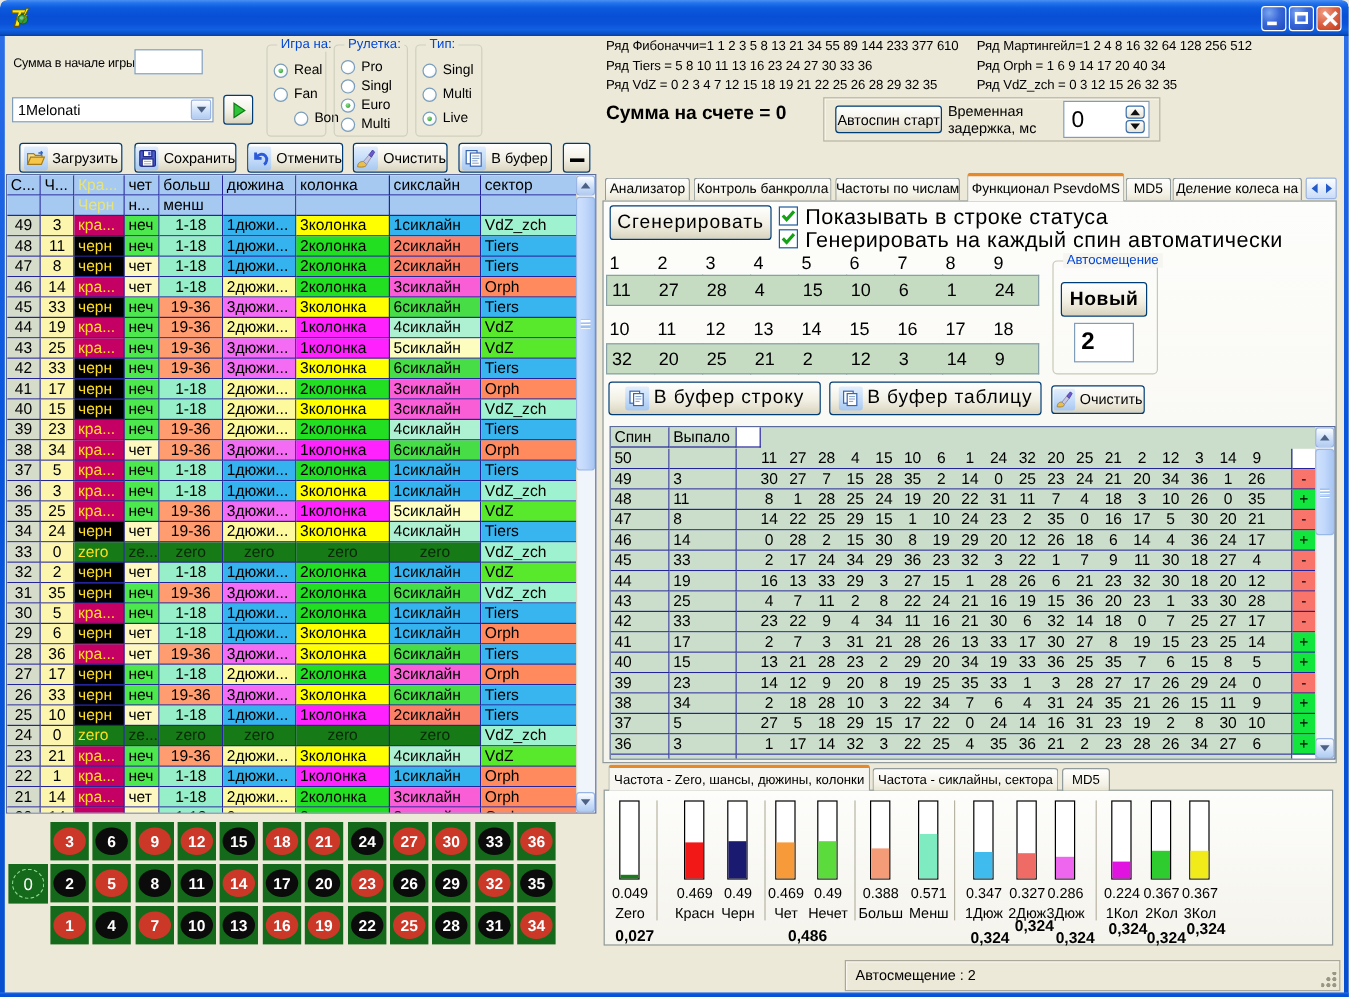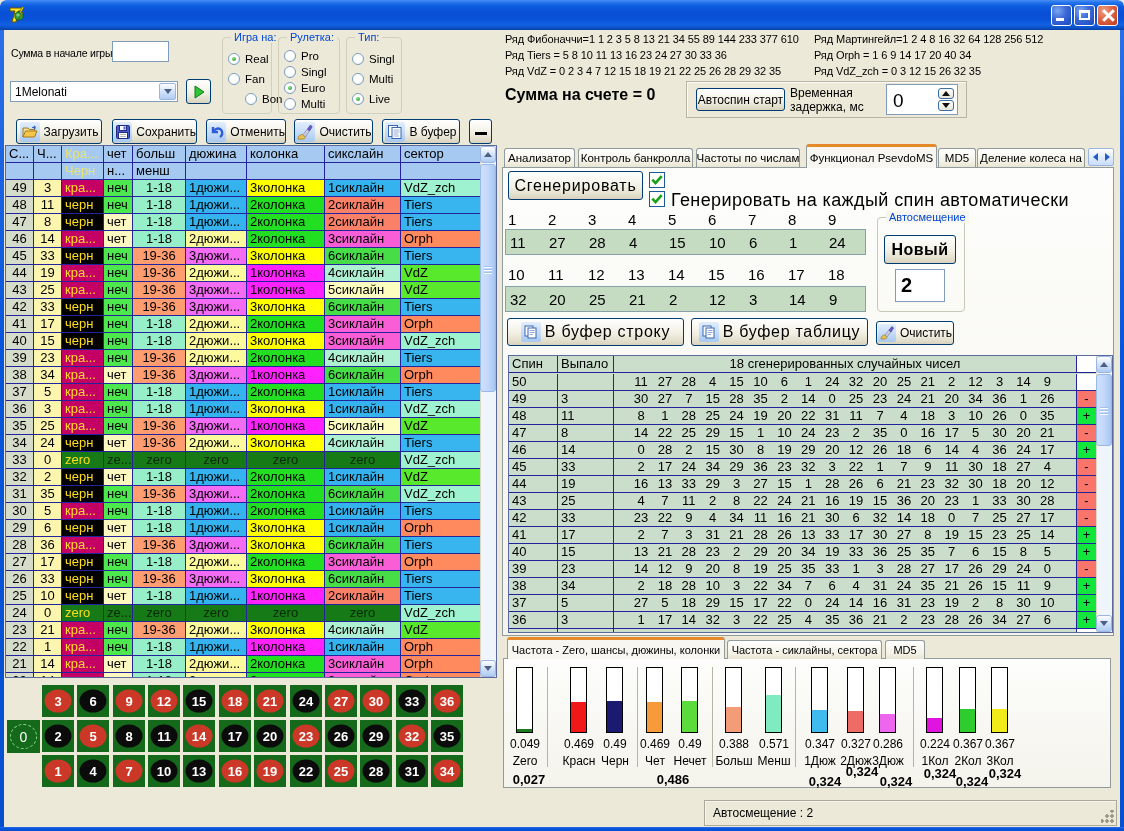--- a/index.html
+++ b/index.html
@@ -762,20 +762,21 @@
     </div>
 
     <div class="xp-btn" style="left:508px;top:171px;width:135px;height:29px;font-size:16px;letter-spacing:0.8px;">
       <span>Сгенерировать</span>
     </div>
     <div class="checkbox" style="left:649px;top:172px;width:16px;height:16px;">
       <svg class="check-mark" viewBox="0 0 9 9" style="width:12px;height:12px;">
           <path d="M1 4.2 L3.4 6.8 L8 1.6" fill="none" stroke="#17a117" stroke-width="2"></path>
         </svg>
     </div>
+    <span class="cb-label" style="left:671px;top:171px;font-size:18px;letter-spacing:0.4px;">Показывать в строке статуса</span>
     <div class="checkbox" style="left:649px;top:191px;width:16px;height:16px;">
       <svg class="check-mark" viewBox="0 0 9 9" style="width:12px;height:12px;">
           <path d="M1 4.2 L3.4 6.8 L8 1.6" fill="none" stroke="#17a117" stroke-width="2"></path>
         </svg>
     </div>
     <span class="cb-label" style="left:671px;top:190px;font-size:18px;letter-spacing:0.4px;">Генерировать на каждый спин автоматически</span>
 
     <div id="gen-grid">
         <div style="position: absolute; left: 508px; top: 211px; font-size: 15px;">1</div>
         <div style="position: absolute; left: 548px; top: 211px; font-size: 15px;">2</div>
@@ -854,21 +855,20 @@
           </svg>
         </span>
       <span>Очистить</span>
     </div>
 
     <div class="stable">
       <div id="stable-rows">
           <div class="srow" style="top: 0px;">
             <div class="scell" style="width: 49px; height: 17px; line-height: 16px; background: rgb(203, 222, 203); padding-left: 3px;">Спин</div>
             <div class="scell" style="width: 56px; height: 17px; line-height: 16px; background: rgb(203, 222, 203); padding-left: 3px;">Выпало</div>
-            <div class="scell" style="width: 463px; height: 17px; line-height: 16px; background: rgb(203, 222, 203); text-align: center;">18 сгенерированных случайных чисел</div>
             <div class="scell" style="width: 20px; height: 17px; line-height: 16px; background: rgb(255, 255, 255); padding-left: 3px;"></div>
           </div>
           <div class="srow" style="top: 18px;">
             <div class="scell" style="width: 49px; height: 17px; line-height: 16px; background: rgb(203, 222, 203); padding-left: 3px;">50</div>
             <div class="scell" style="width: 56px; height: 17px; line-height: 16px; background: rgb(203, 222, 203); padding-left: 3px;"></div>
             <div class="scell" style="width: 463px; height: 17px; line-height: 16px; background: rgb(203, 222, 203); padding-left: 3px; position: relative;">
               <span style="position: absolute; left: 15px; width: 24px; text-align: center;">11</span>
               <span style="position: absolute; left: 38.9px; width: 24px; text-align: center;">27</span>
               <span style="position: absolute; left: 62.8px; width: 24px; text-align: center;">28</span>
               <span style="position: absolute; left: 86.7px; width: 24px; text-align: center;">4</span>

